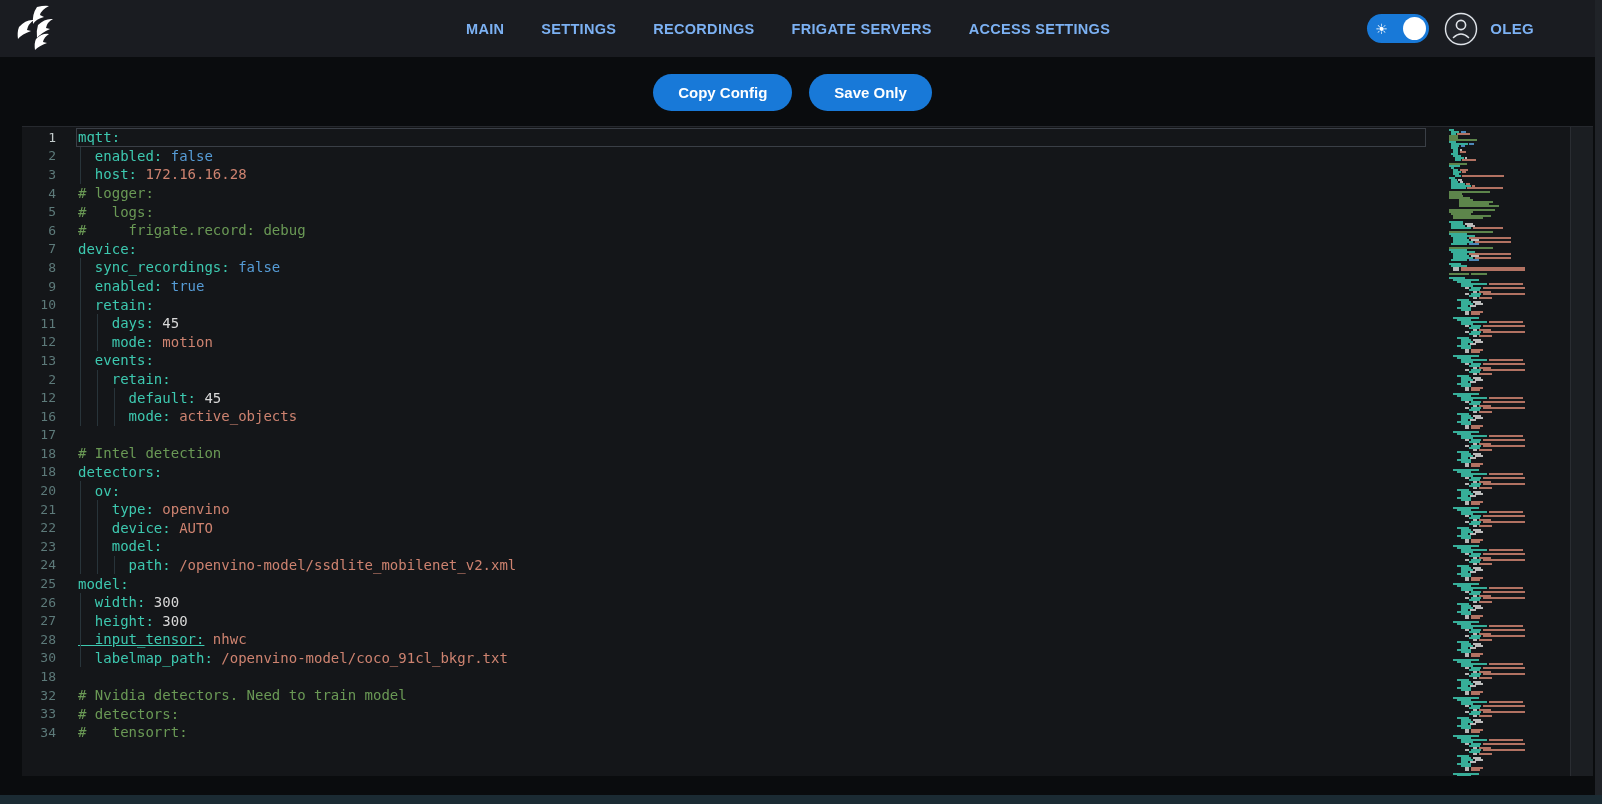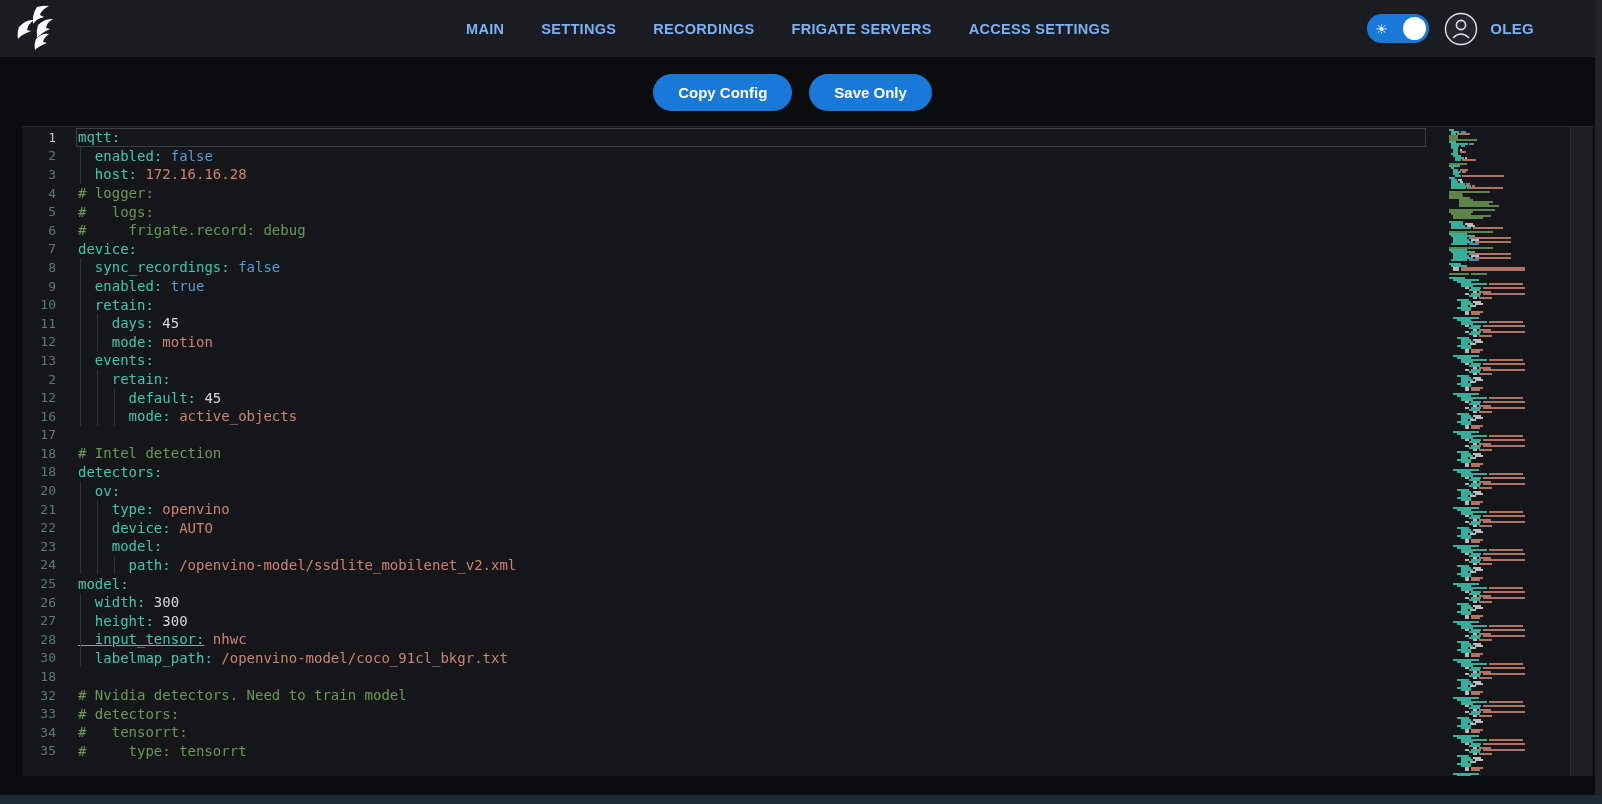--- a/index.html
+++ b/index.html
@@ -128,21 +128,20 @@
       <div class="line"><span class="ln">24</span><i class="guide" style="left: 58px;"></i><i class="guide" style="left: 74.86px;"></i><i class="guide" style="left: 91.72px;"></i><span class="code"><span style="color: rgb(61, 201, 176);">      path:</span><span style="color: rgb(206, 131, 112);"> /openvino-model/ssdlite_mobilenet_v2.xml</span></span></div>
       <div class="line"><span class="ln">25</span><span class="code"><span style="color: rgb(61, 201, 176);">model:</span></span></div>
       <div class="line"><span class="ln">26</span><i class="guide" style="left: 58px;"></i><span class="code"><span style="color: rgb(61, 201, 176);">  width:</span><span style="color: rgb(216, 216, 216);"> 300</span></span></div>
       <div class="line"><span class="ln">27</span><i class="guide" style="left: 58px;"></i><span class="code"><span style="color: rgb(61, 201, 176);">  height:</span><span style="color: rgb(216, 216, 216);"> 300</span></span></div>
       <div class="line"><span class="ln">28</span><i class="guide" style="left: 58px;"></i><span class="code"><span style="color: rgb(61, 201, 176); text-decoration: underline;">  input_tensor:</span><span style="color: rgb(206, 131, 112);"> nhwc</span></span></div>
       <div class="line"><span class="ln">30</span><i class="guide" style="left: 58px;"></i><span class="code"><span style="color: rgb(61, 201, 176);">  labelmap_path:</span><span style="color: rgb(206, 131, 112);"> /openvino-model/coco_91cl_bkgr.txt</span></span></div>
       <div class="line"><span class="ln">18</span><span class="code"></span></div>
       <div class="line"><span class="ln">32</span><span class="code"><span style="color: rgb(106, 153, 85);"># Nvidia detectors. Need to train model</span></span></div>
       <div class="line"><span class="ln">33</span><span class="code"><span style="color: rgb(106, 153, 85);"># detectors:</span></span></div>
       <div class="line"><span class="ln">34</span><span class="code"><span style="color: rgb(106, 153, 85);">#   tensorrt:</span></span></div>
-      <div class="line"><span class="ln">35</span><span class="code"><span style="color: rgb(106, 153, 85);">#     type: tensorrt</span></span></div>
       <div class="cursorline" style="top: 0px;"></div>
     </div>
   <div class="minimap">
       <div class="mrow">
         <span class="mseg" style="left: 0px; width: 5.25px; background: rgb(61, 201, 176);"></span>
       </div>
       <div class="mrow">
         <span class="mseg" style="left: 2.1px; width: 8.4px; background: rgb(61, 201, 176);"></span>
         <span class="mseg" style="left: 11.55px; width: 5.25px; background: rgb(86, 156, 214);"></span>
       </div>

